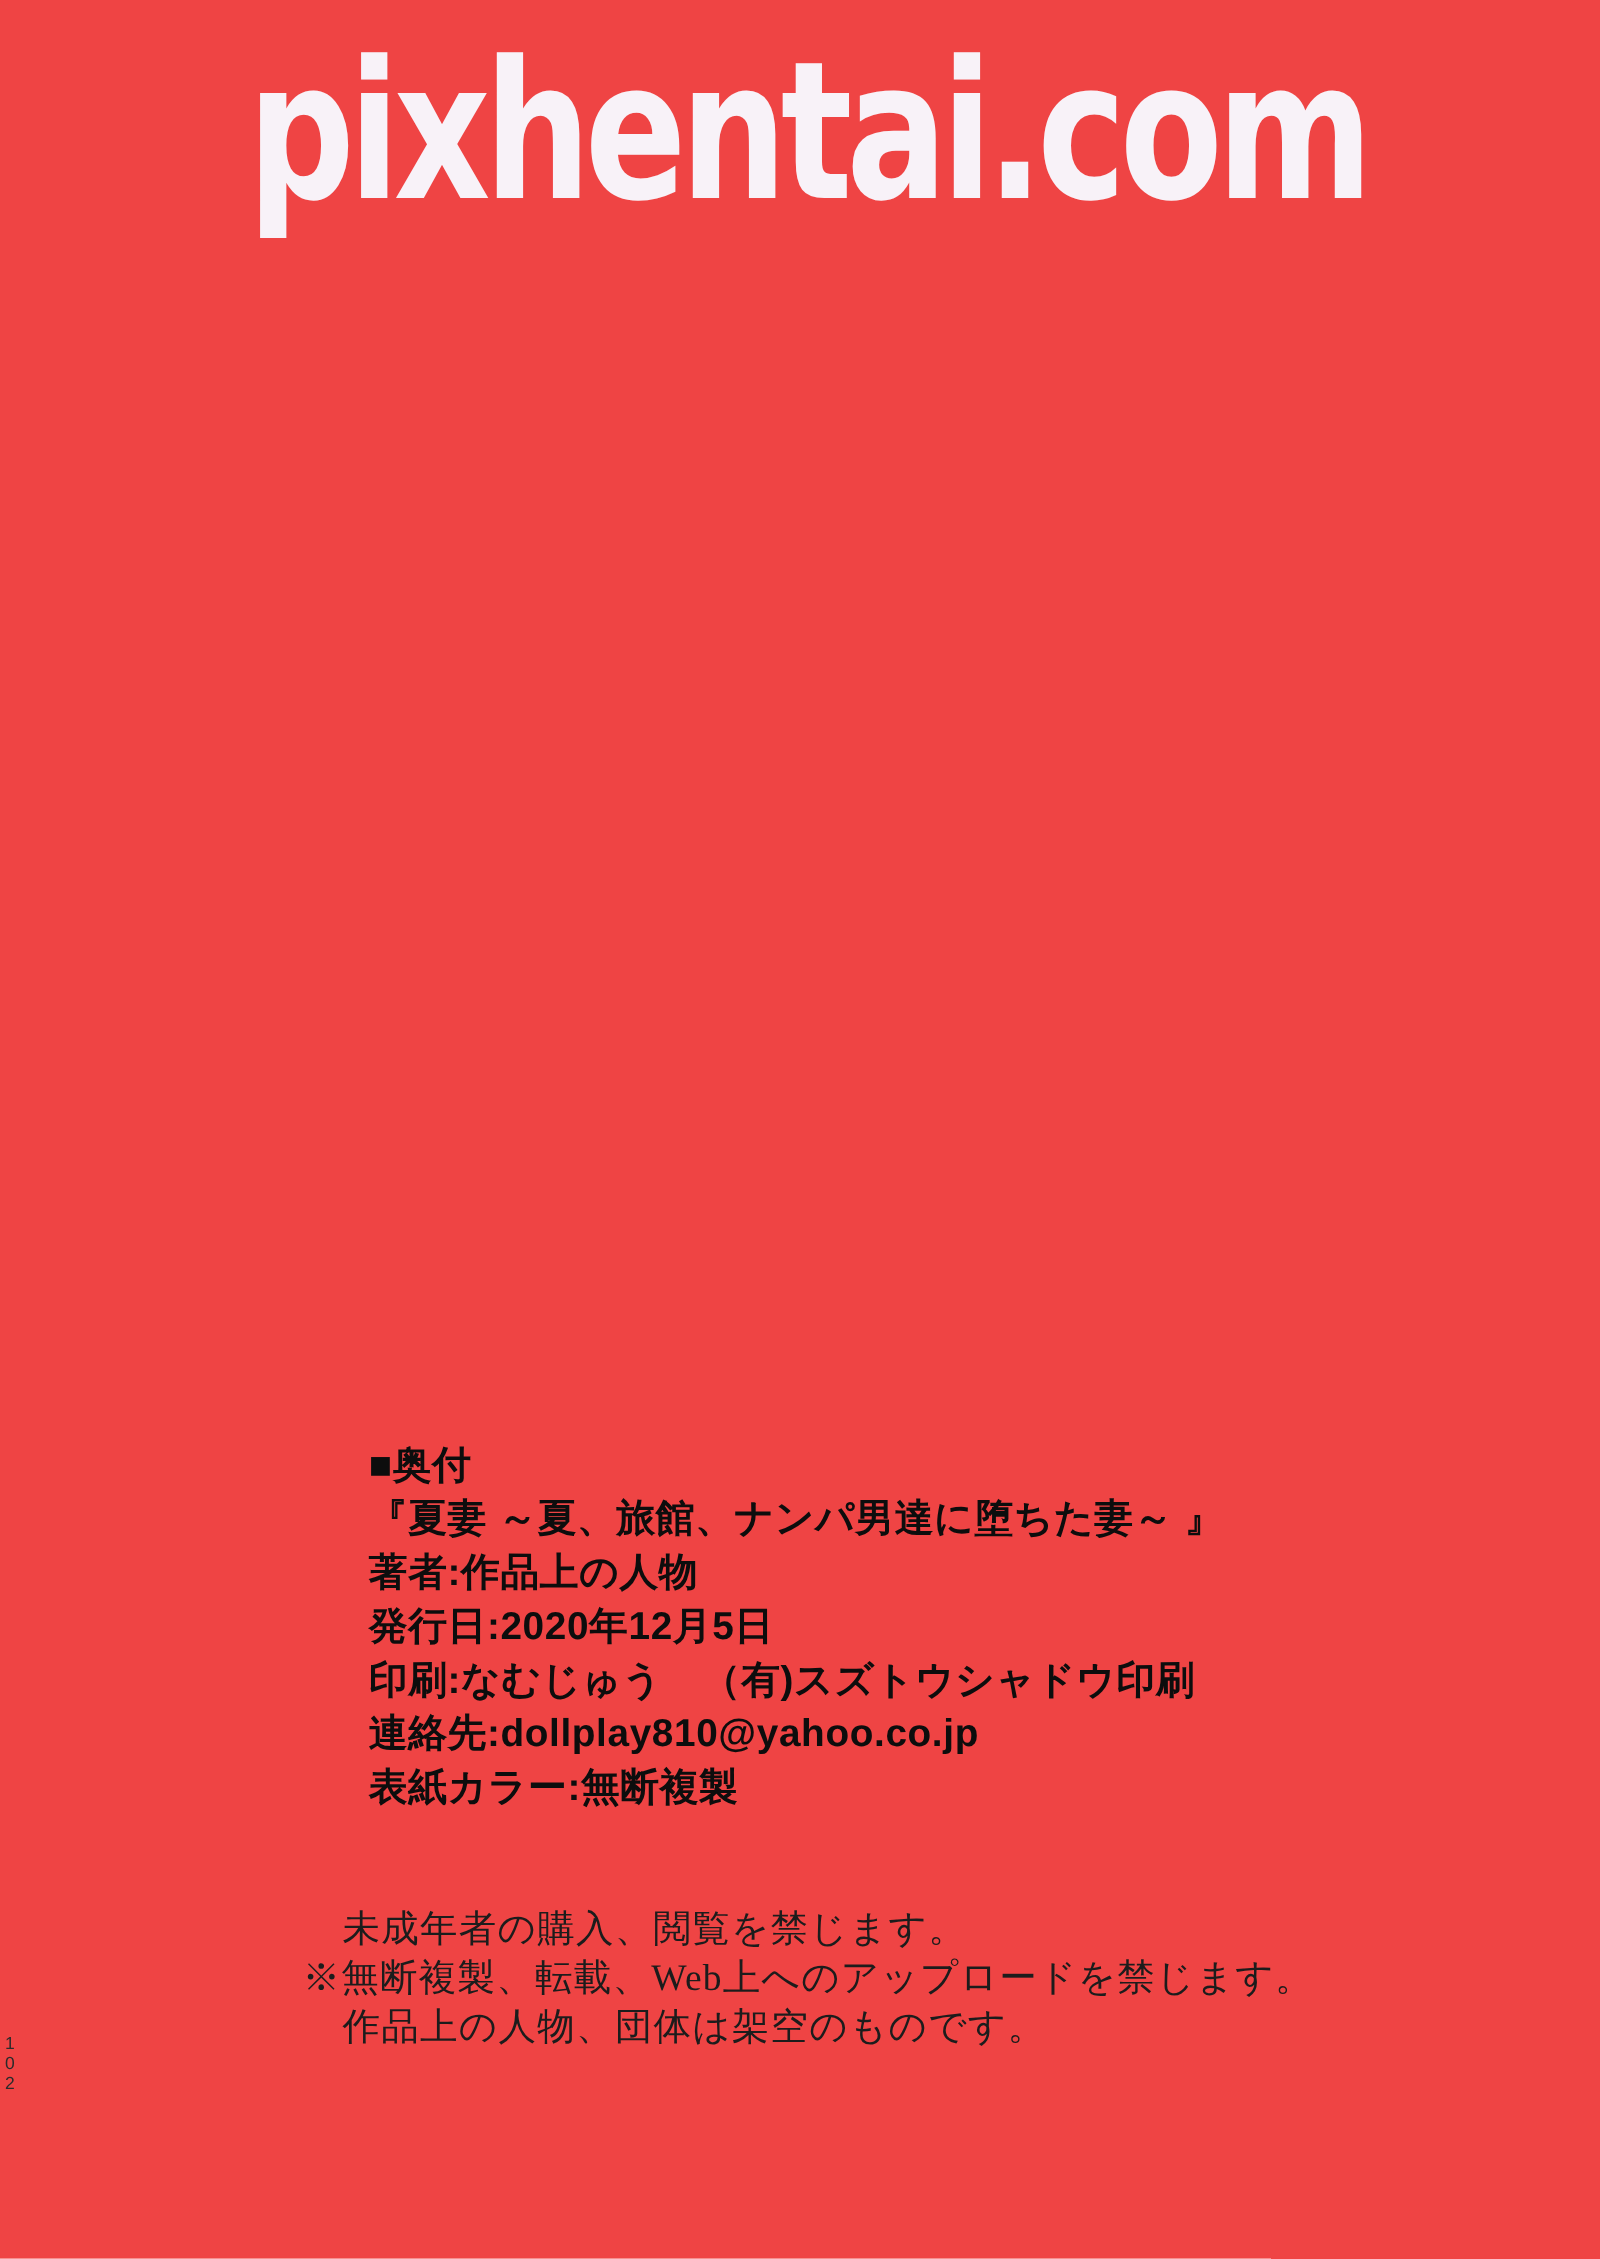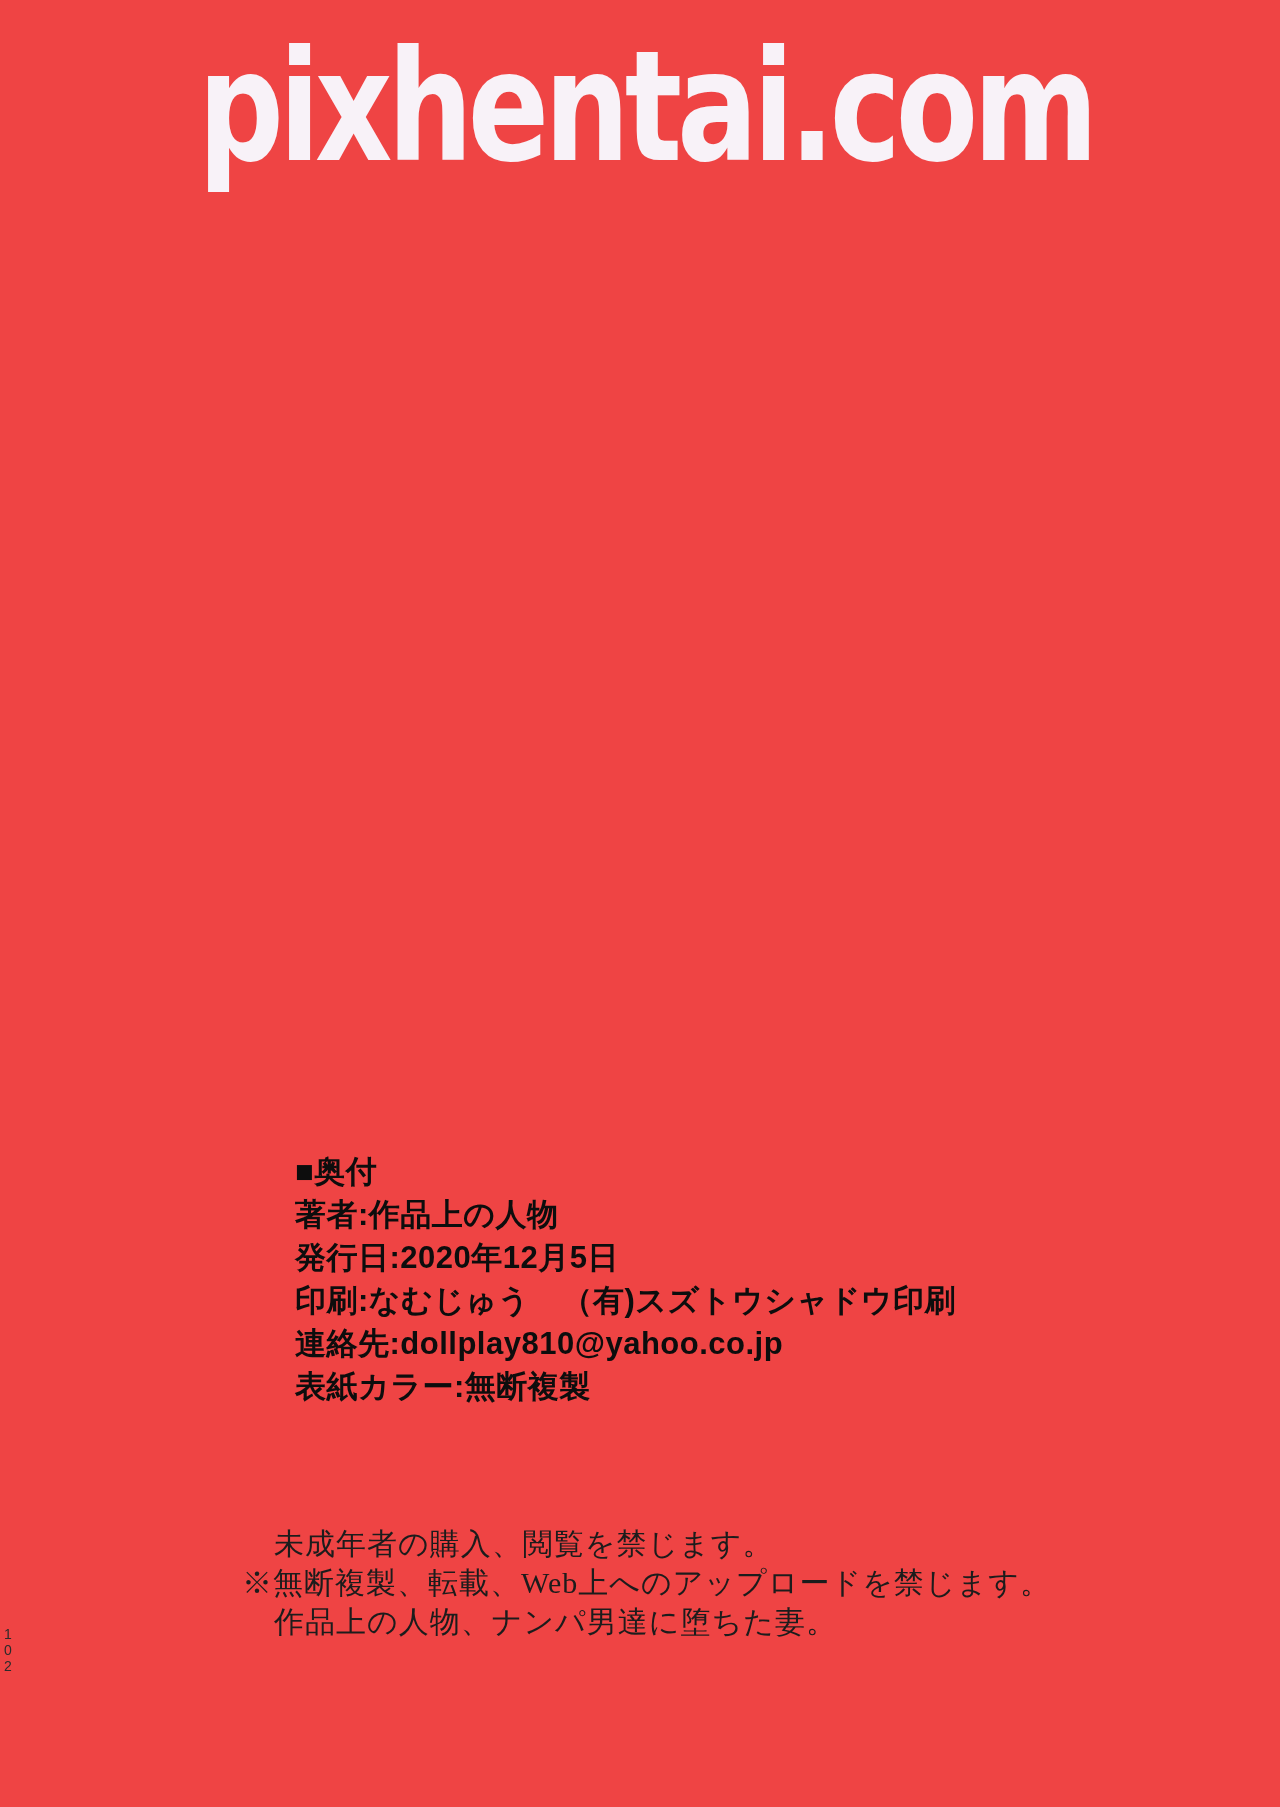--- a/index.html
+++ b/index.html
@@ -76,31 +76,32 @@
 </style>
 </head>
 <body>
 
 <div class="page">
 
   <div class="watermark">pixhentai.com</div>
 
   <section class="colophon">
     <div class="row">■奥付</div>
+    <div class="row">『夏妻 ～夏、旅館、ナンパ男達に堕ちた妻～ 』</div>
     <div class="row">著者:作品上の人物</div>
     <div class="row">発行日:2020年12月5日</div>
     <div class="row">印刷:なむじゅう　（有)スズトウシャドウ印刷</div>
     <div class="row">連絡先:dollplay810@yahoo.co.jp</div>
     <div class="row">表紙カラー:無断複製</div>
   </section>
 
   <section class="disclaimer">
     <div class="d-line indent">未成年者の購入、閲覧を禁じます。</div>
     <div class="d-line">※無断複製、転載、Web上へのアップロードを禁じます。</div>
-    <div class="d-line indent">作品上の人物、ナンパ男達に堕ちた妻。</div>
+    <div class="d-line indent">作品上の人物、団体は架空のものです。</div>
   </section>
 
   <div class="page-number">
     <span>1</span>
     <span>0</span>
     <span>2</span>
   </div>
 
 </div>
 

